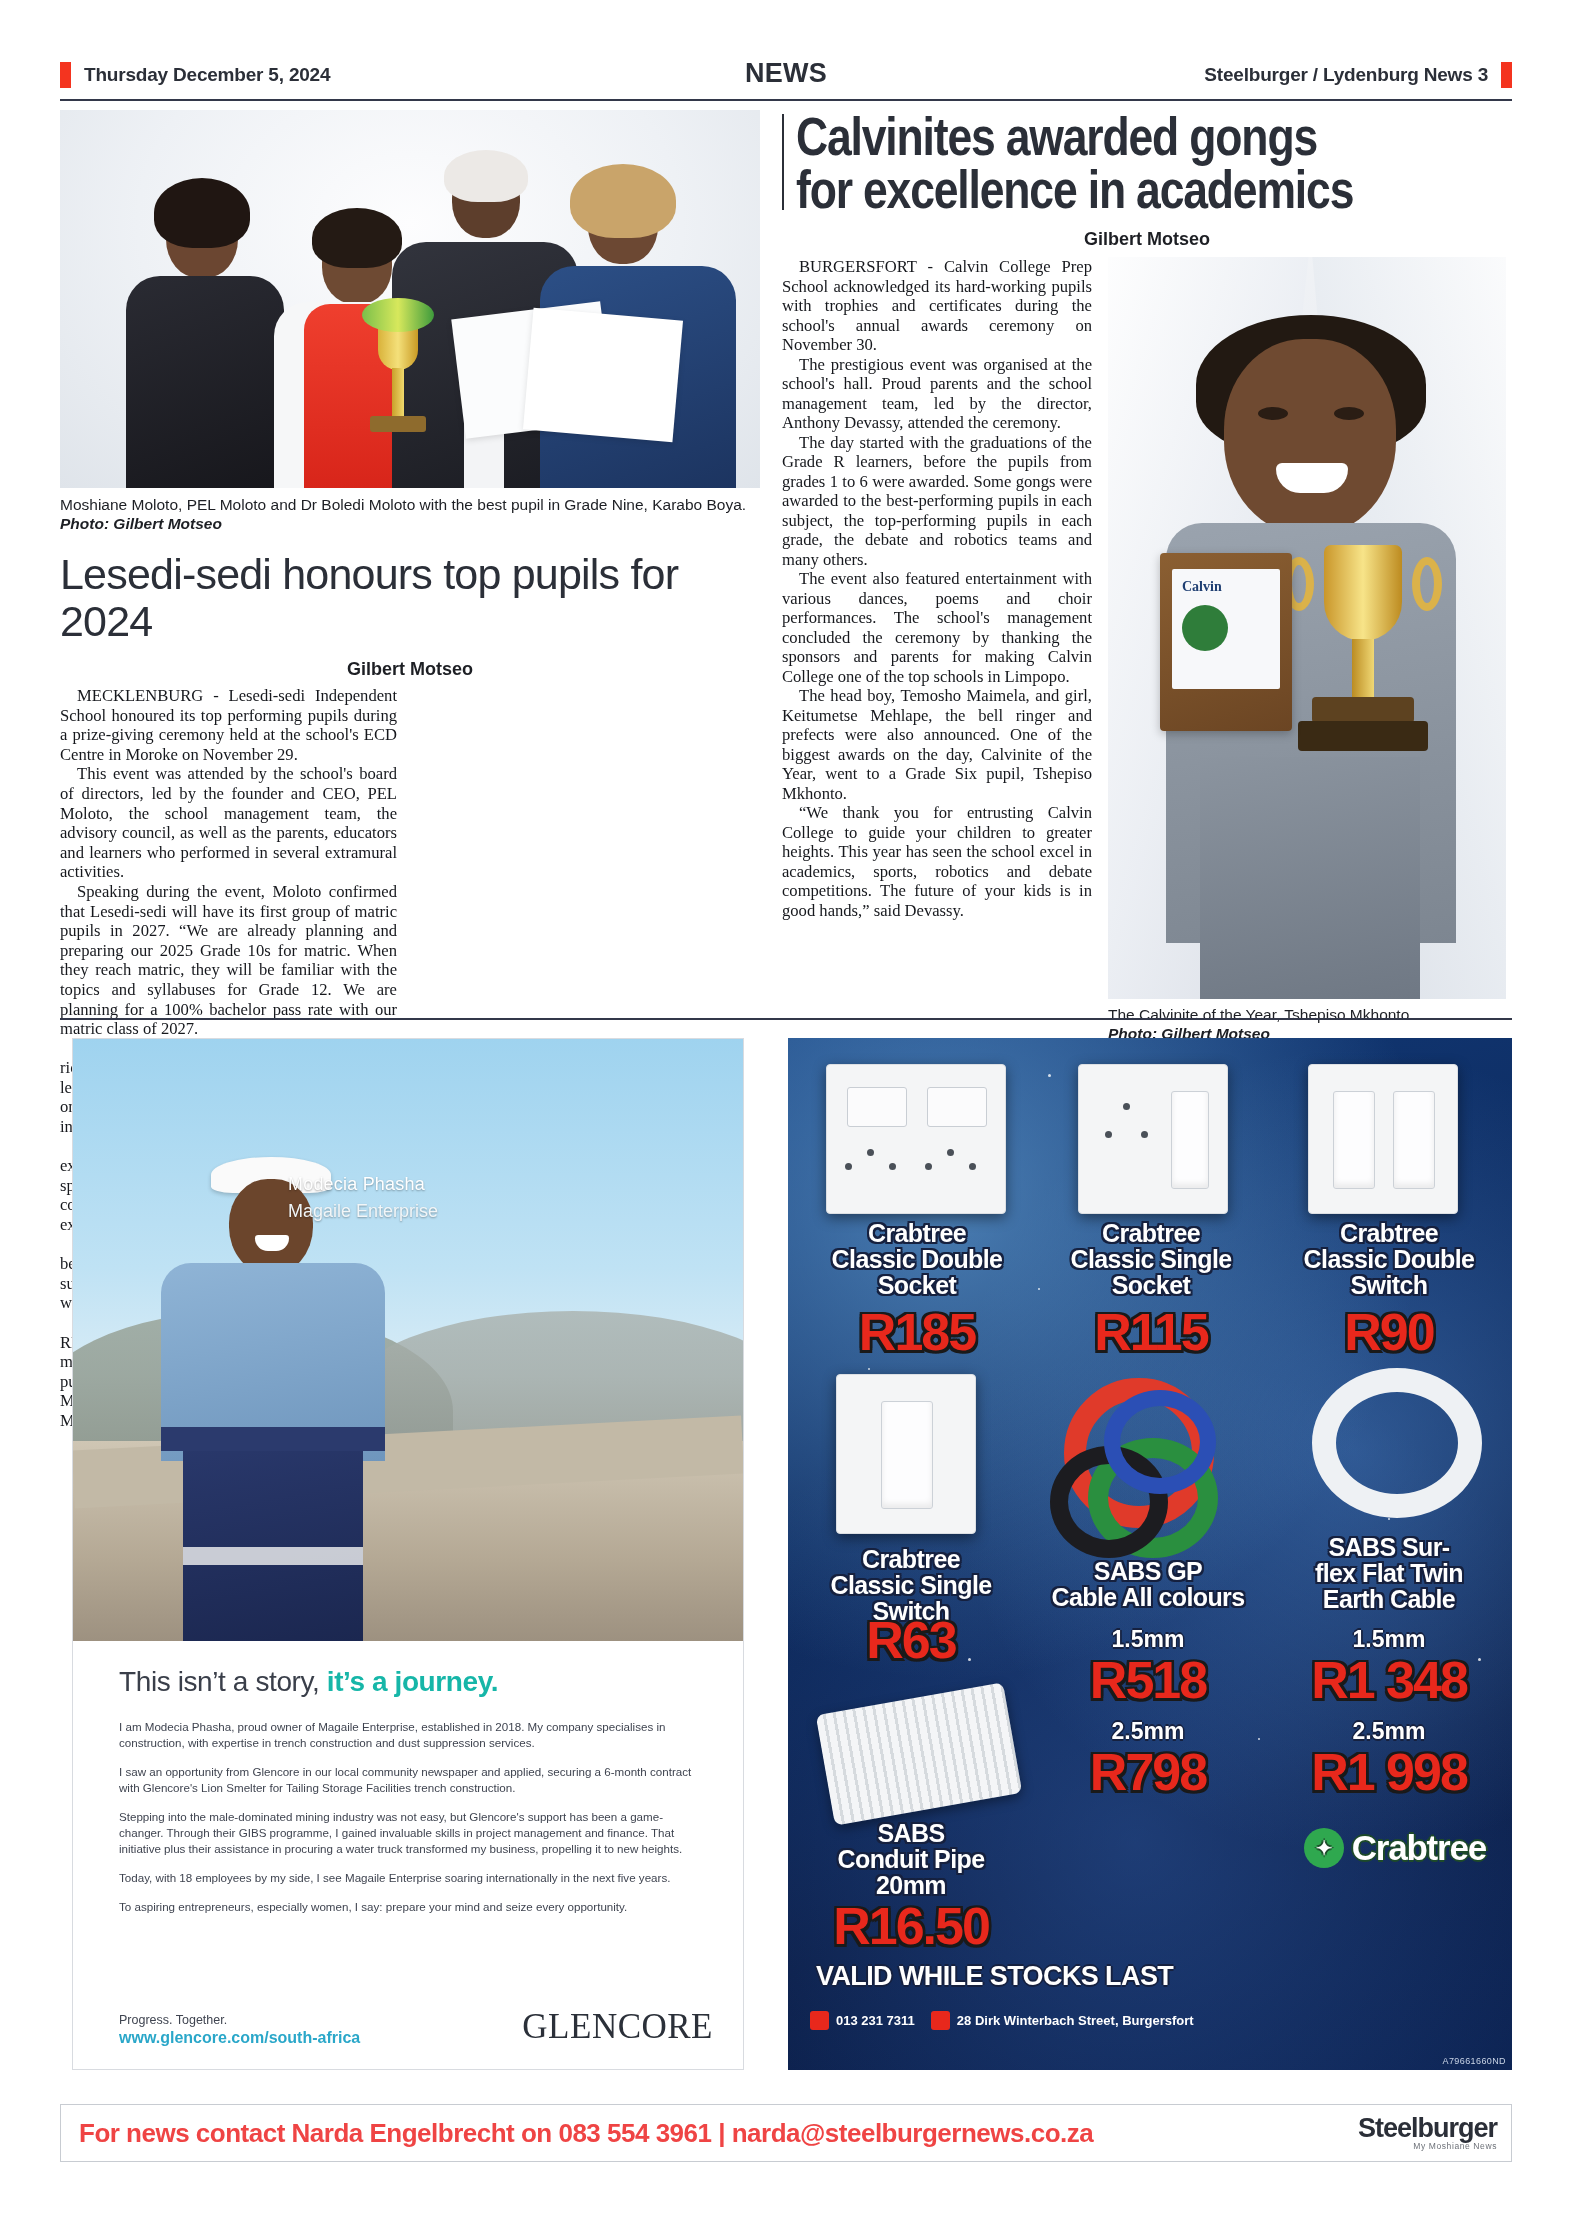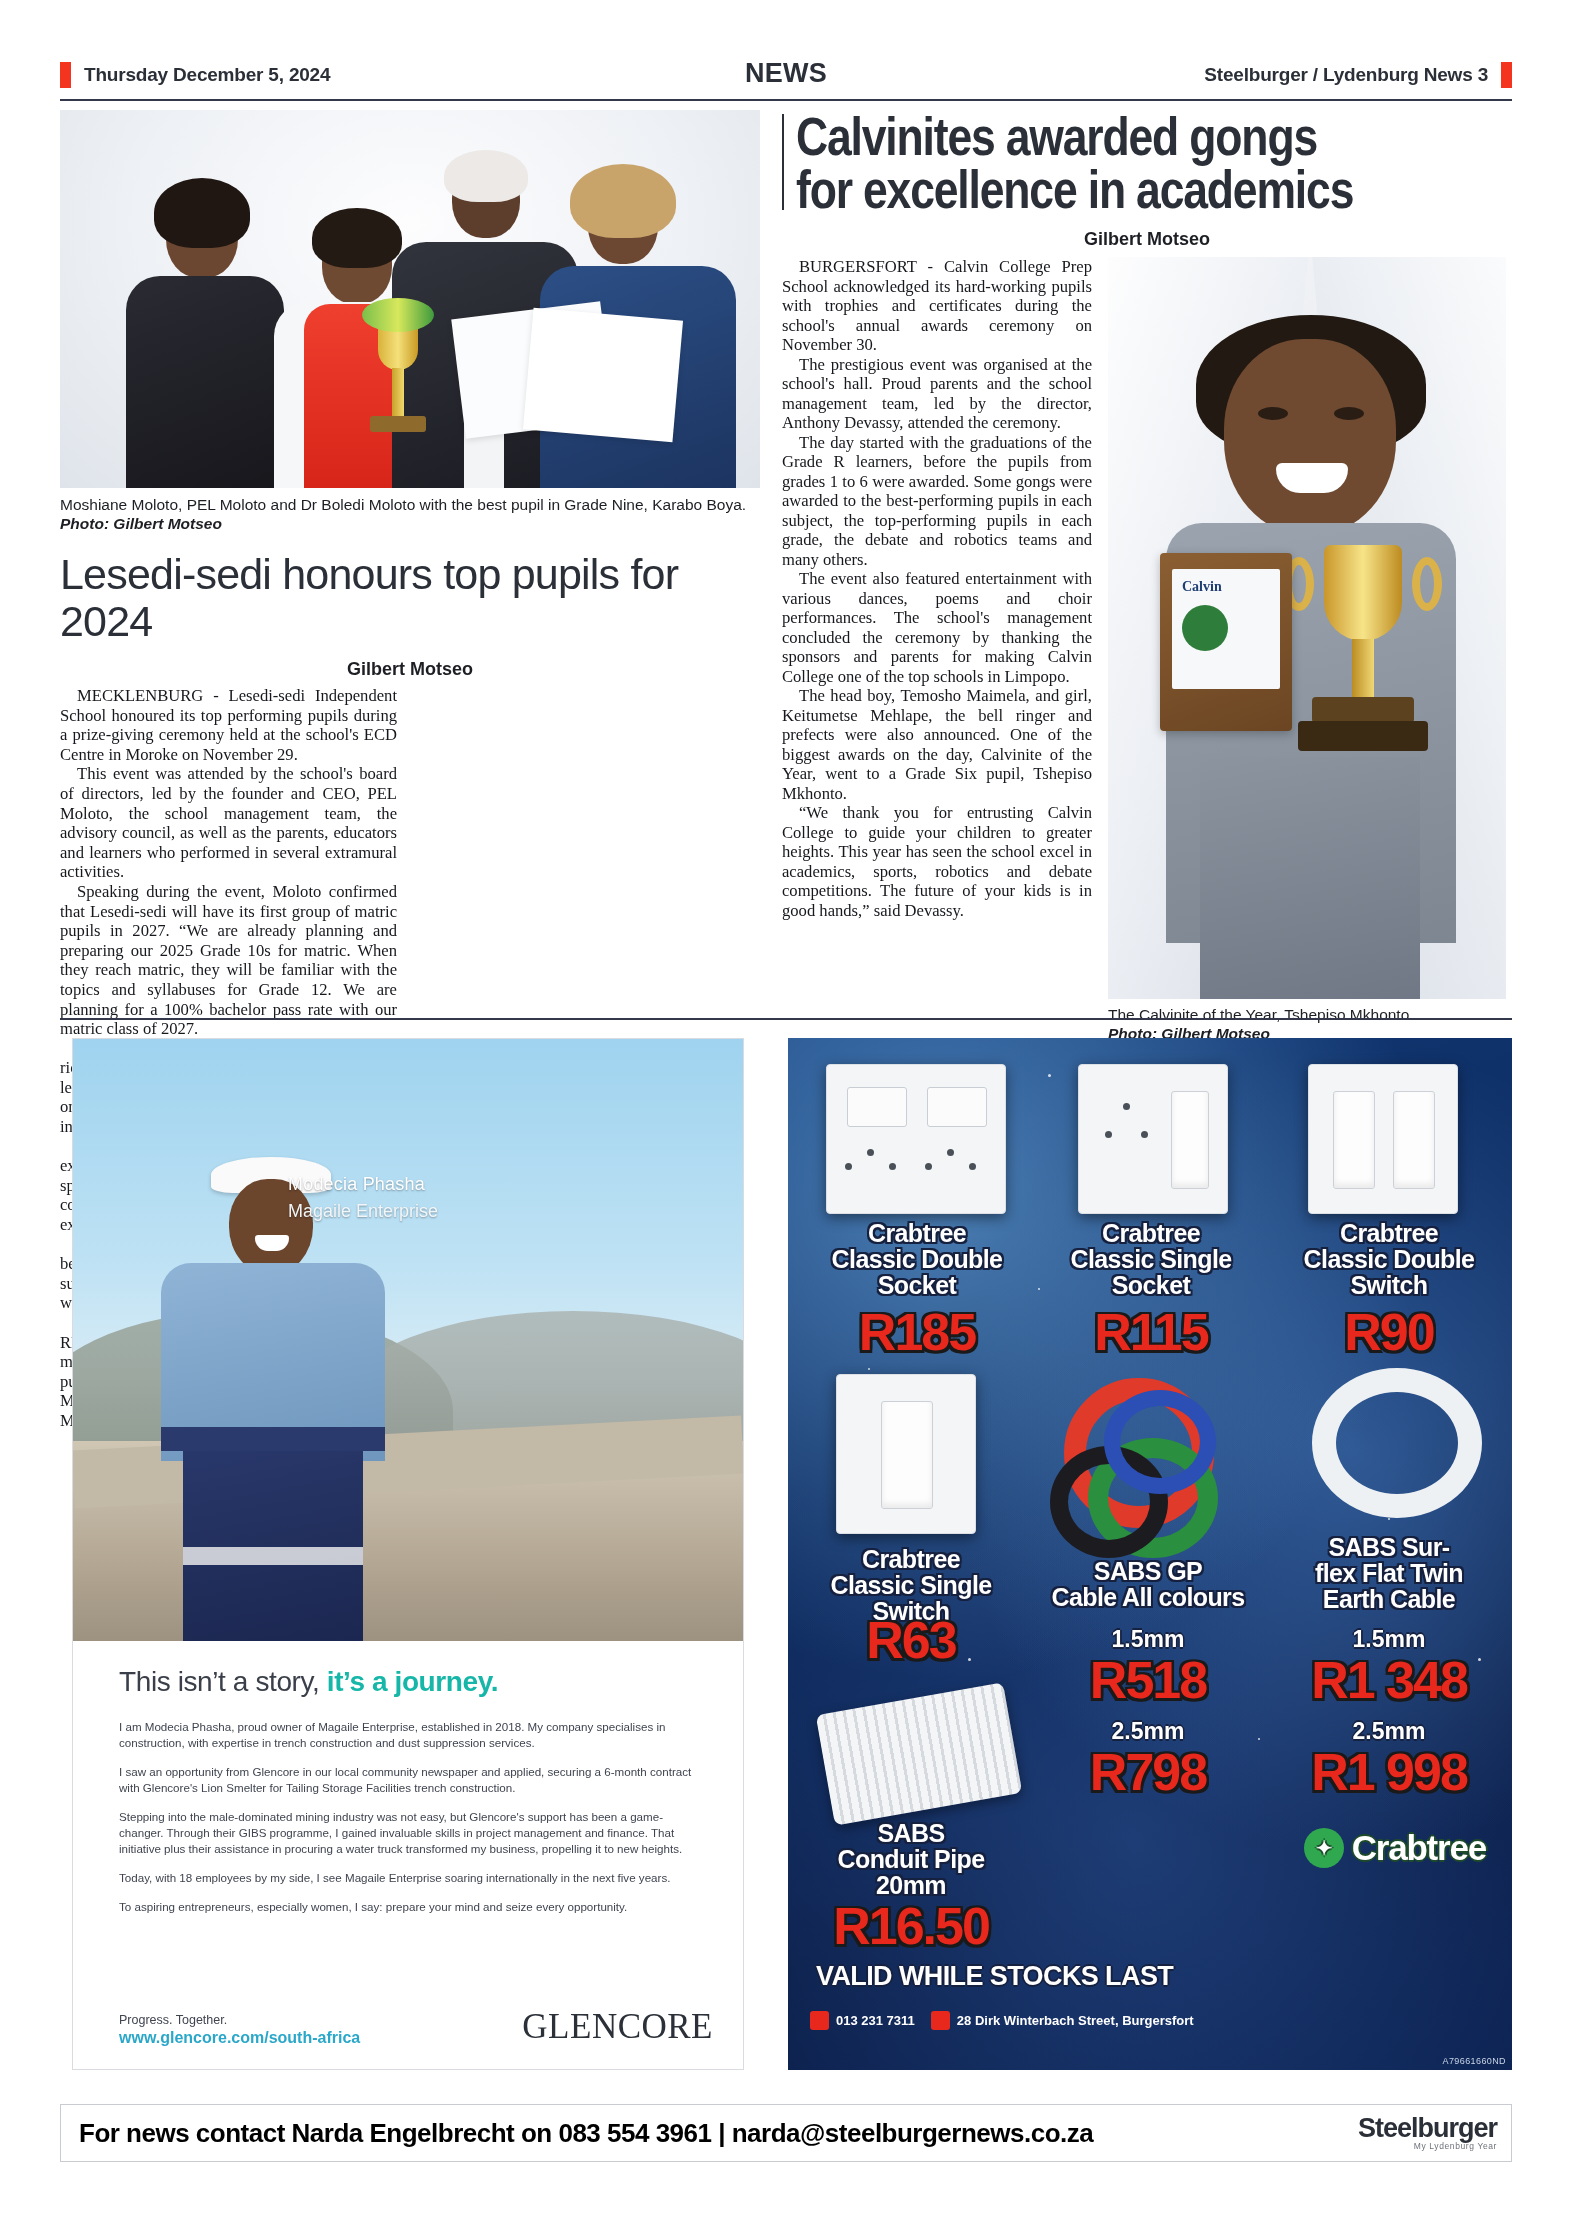--- a/index.html
+++ b/index.html
@@ -201,21 +201,21 @@
   .lion { position:absolute; left:36px; bottom:46px; width:78px; height:74px; }
   .adcode { position:absolute; right:6px; bottom:4px; color:#c9d4e6; font-size:9px; letter-spacing:.4px; }
 
   
   .footer {
     position:absolute; left:60px; top:2104px; width:1452px; height:58px;
     border:1px solid #c8ccd2; display:flex; align-items:center; justify-content:space-between;
     padding: 0 14px 0 18px; background:#fff;
   }
   .footer-text {
-    font-size:26px; font-weight:800; color:#000000; letter-spacing:-0.5px; white-space:nowrap;
+    font-size:26px; font-weight:800; color:#ef4444; letter-spacing:-0.5px; white-space:nowrap;
   }
   .footer-logo { text-align:right; line-height:1; }
   .fl-main { font-size:27px; font-weight:800; color:#2b2f38; letter-spacing:-1px; }
   .fl-sub { font-size:8.5px; color:#6d7178; letter-spacing:.6px; }
 </style>
 </head>
 <body>
 
 <div class="page">
 
@@ -503,17 +503,17 @@
       </span>
     </div>
 
     <div class="adcode">A79661660ND</div>
   </div>
 
   <div class="footer">
     <div class="footer-text">For news contact Narda Engelbrecht on 083 554 3961 | narda@steelburgernews.co.za</div>
     <div class="footer-logo">
       <div class="fl-main">Steelburger</div>
-      <div class="fl-sub">My Lydenburg Year</div>
+      <div class="fl-sub">My Moshiane News</div>
     </div>
   </div>
 
 </div>
 
 </body></html>

